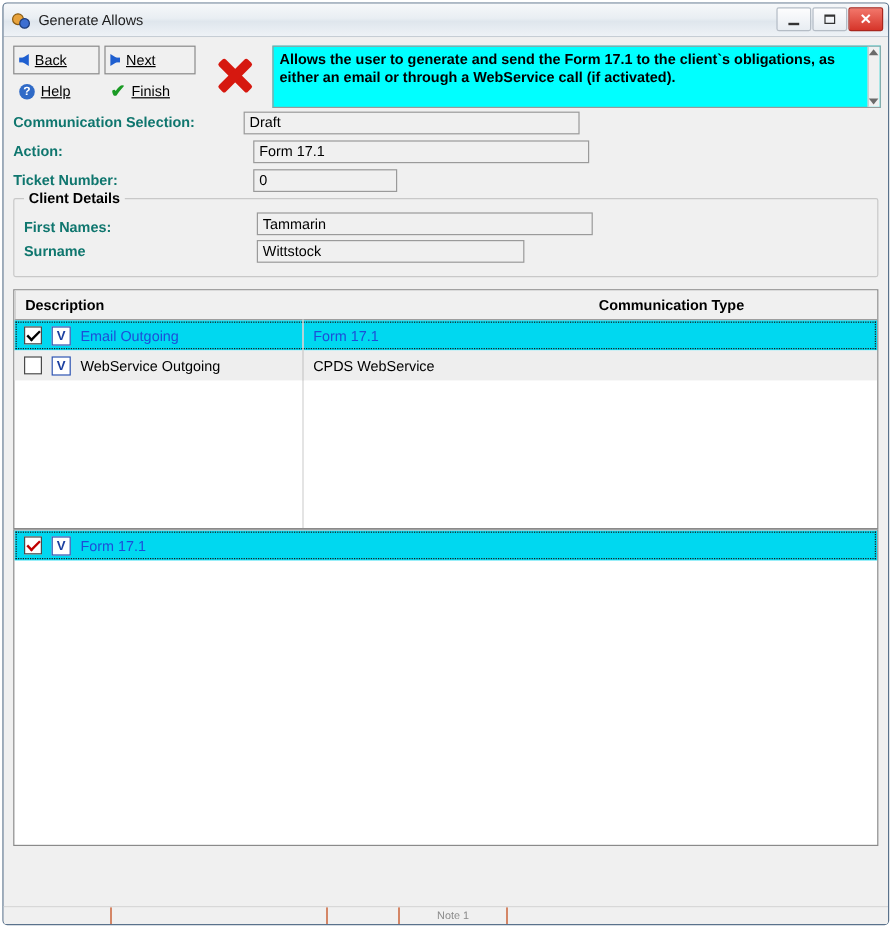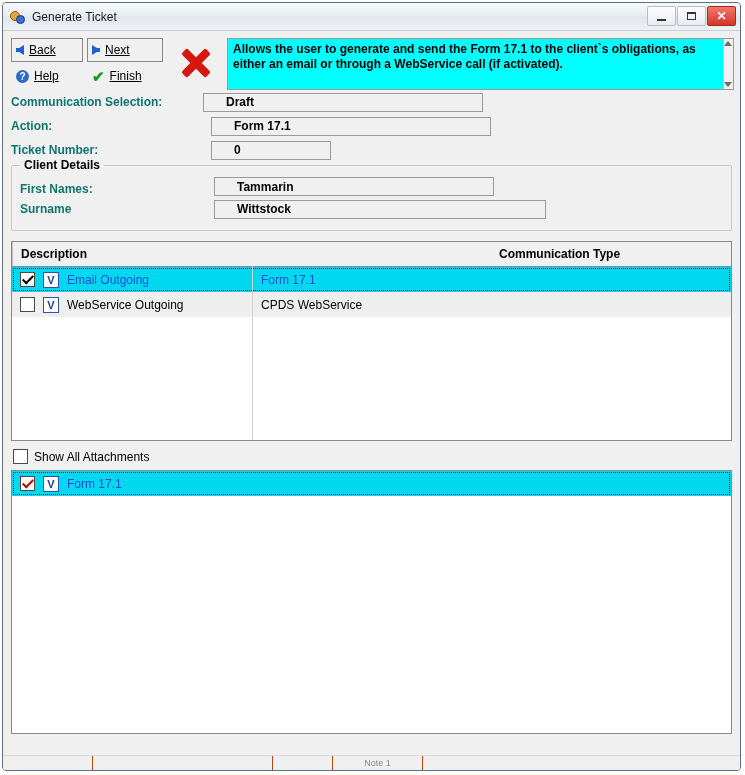--- a/index.html
+++ b/index.html
@@ -279,22 +279,22 @@
     color: #0f766e;
     flex: 0 0 auto;
   }
   .field-input {
     height: 19px;
     background: #f0f0f0;
     border: 1px solid #9a9a9a;
     box-sizing: border-box;
     display: flex;
     align-items: center;
-    padding-left: 22px;
-    font-weight: bold;
+    padding-left: 4px;
+    font-weight: normal;
     font-size: 12px;
     color: #000;
   }
 
   .group-box {
     position: relative;
     margin: 4px 0 0 0;
     border: 1px solid #c8c8c8;
     border-radius: 2px;
     padding: 8px 2px 4px 2px;
@@ -448,21 +448,21 @@
 <body>
 
 <div id="app">
   <div class="window">
 
     <div class="titlebar">
       <div class="app-icon">
         <div class="gearA"></div>
         <div class="gearB"></div>
       </div>
-      <div class="title-text">Generate Ticket</div>
+      <div class="title-text">Generate Allows</div>
       <div class="caption-buttons">
         <div class="cap-btn">
           <span class="cap-glyph-min"></span>
         </div>
         <div class="cap-btn">
           <span class="cap-glyph-max"></span>
         </div>
         <div class="cap-btn close">✕</div>
       </div>
     </div>
@@ -520,21 +520,21 @@
         <div class="group-box" style="height:66px;">
           <div class="group-title">Client Details</div>
 
           <div class="field-row" style="margin-left:6px;align-items:flex-end;">
             <div class="field-label" style="width:194px;">First Names:</div>
             <div class="field-input" style="width:280px;">Tammarin</div>
           </div>
 
           <div class="field-row" style="margin-left:6px;">
             <div class="field-label" style="width:194px;">Surname</div>
-            <div class="field-input" style="width:332px;">Wittstock</div>
+            <div class="field-input" style="width:223px;">Wittstock</div>
           </div>
         </div>
       </div>
 
       <div class="grid" style="height:200px; margin-top:10px; position:relative;">
         <div class="grid-header">
           <div class="hcell sep" style="flex:1 1 auto;">Description</div>
           <div class="hcell" style="width:240px;">Communication Type</div>
         </div>
         <div class="body-col-divider" style="left:240px;"></div>
@@ -557,24 +557,20 @@
             <span>WebService Outgoing</span>
           </div>
           <div class="cell border-left" style="flex:1 1 auto;">
             <span>CPDS WebService</span>
           </div>
         </div>
 
         <div class="grid-empty"></div>
       </div>
 
-      <div class="checkline">
-        <span class="cb"></span>
-        <span>Show All Attachments</span>
-      </div>
 
       <div class="grid" style="height:264px; position:relative;">
 
         <div class="grid-row selected">
           <div class="cell" style="flex:1 1 auto; padding-left:8px; gap:8px;">
             <span class="cb red checked"></span>
             <span class="vbox">V</span>
             <span class="link-text">Form 17.1</span>
           </div>
         </div>

